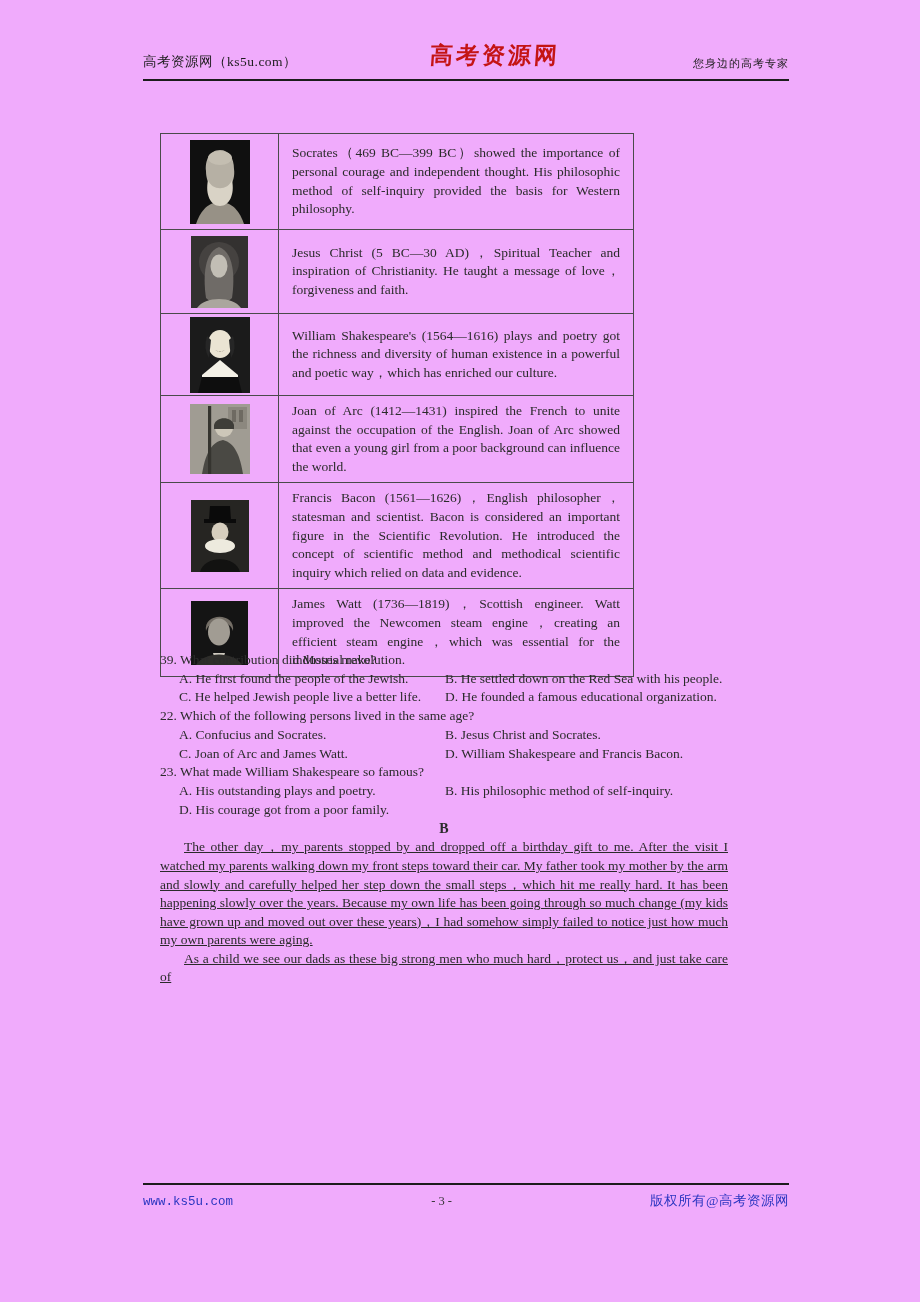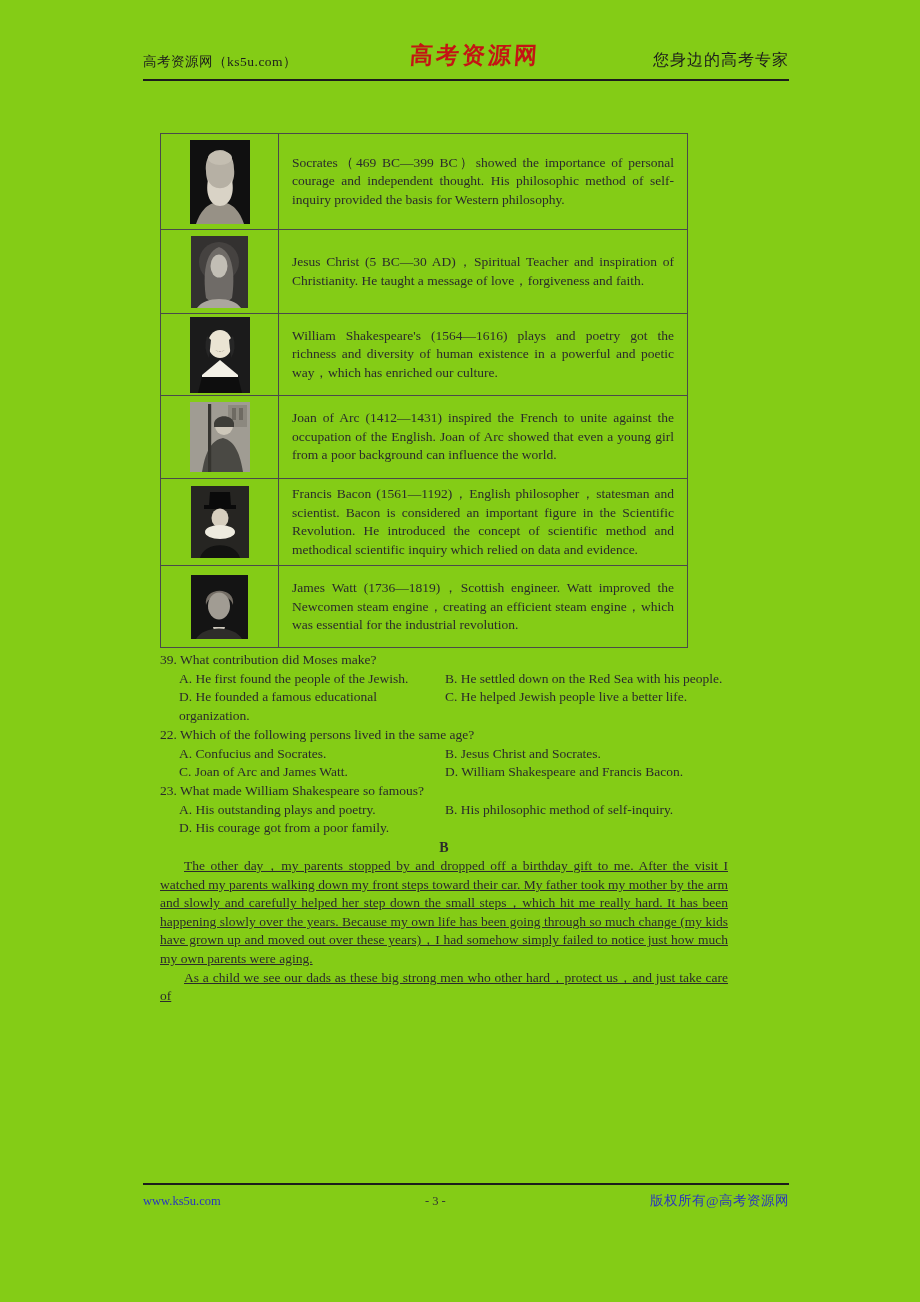--- a/index.html
+++ b/index.html
@@ -1,30 +1,30 @@
 <!DOCTYPE html>
 <html><head>
 <meta charset="utf-8">
 <style>
   * { margin:0; padding:0; box-sizing:border-box; }
   html,body { background:#ffffff; }
   body { font-family:"Liberation Serif","DejaVu Serif",serif; color:#2b2b2b; }
-  .page { position:relative; width:920px; height:1302px; background:#84cc16; overflow:hidden; }
+  .page { position:relative; width:920px; height:1302px; background:#f0abfc; overflow:hidden; }
 
   
   .hdr { position:absolute; left:143px; top:40px; width:646px;
          display:flex; align-items:flex-end; justify-content:space-between;
          border-bottom:2px solid #1c1c1c; padding-bottom:8px; }
   .hdr-site { font-size:13.5px; color:#1c1c1c; letter-spacing:.5px; }
   .hdr-logo { font-size:23px; font-weight:bold; color:#c41414; letter-spacing:3px;
               transform:skewX(-4deg); margin-bottom:0; }
-  .hdr-tag  { font-size:16px; color:#1c1c1c; letter-spacing:1px;font-family:Liberation Mono, monospace; }
+  .hdr-tag  { font-size:11px; color:#1c1c1c; letter-spacing:1px;font-family:Liberation Mono, monospace; }
 
   
-  table.figures { position:absolute; left:160px; top:133px; width:528px;
+  table.figures { position:absolute; left:160px; top:133px; width:474px;
                   border-collapse:collapse; table-layout:fixed; }
   table.figures td { border:1px solid #4a4a4a; vertical-align:middle; }
   td.cell-img { width:118px; text-align:center; }
   td.cell-txt { padding:6px 13px; font-size:13.5px; line-height:18.6px;
                 text-align:justify; color:#2b2b2b; }
   .portrait { display:inline-block; vertical-align:middle; }
   tr.r1 { height:96px; } tr.r2 { height:84px; } tr.r3 { height:82px;padding-left:48px; }
   tr.r4 { height:83px; } tr.r5 { height:86px; } tr.r6 { height:82px; }
 
   
@@ -32,21 +32,21 @@
             font-size:13.5px; line-height:18.7px; color:#2b2b2b; }
   .q-stem { white-space:nowrap; }
   .q-opts { display:grid; grid-template-columns:266px 1fr; padding-left:19px; }
   .section-label { text-align:center; font-weight:bold; font-size:14px; line-height:19px; }
   .passage p { text-indent:24px; text-align:justify; line-height:18.6px;text-decoration:underline; }
 
   
   .ftr { position:absolute; left:143px; top:1183px; width:646px;
          border-top:2px solid #1c1c1c; padding-top:7px;
          display:flex; align-items:baseline; }
-  .ftr-url { font-family:Liberation Serif, serif;
+  .ftr-url { font-family:Liberation Mono, monospace;
              font-size:12.5px; color:#2a35c0; }
   .ftr-page { flex:1; text-align:center; font-size:12.5px; color:#333; }
   .ftr-copy { font-size:13.5px; color:#2a35c0; letter-spacing:.5px; }
 </style>
 </head>
 <body>
 
 <div class="page">
 
   <div class="hdr">
@@ -114,21 +114,21 @@
         <td class="cell-img">
           <svg class="portrait" width="58" height="72" viewBox="0 0 58 72" role="img" aria-label="francis-bacon-portrait">
             <rect width="58" height="72" fill="#262522"></rect>
             <path d="M19 6 L39 6 L40 20 L18 20 Z" fill="#0a0a0a"></path>
             <rect x="13" y="19" width="32" height="4" fill="#0a0a0a"></rect>
             <ellipse cx="29" cy="32" rx="8.5" ry="9.5" fill="#d6cebe"></ellipse>
             <ellipse cx="29" cy="46" rx="15" ry="7" fill="#edeade"></ellipse>
             <path d="M9 72 C13 55 45 55 49 72 Z" fill="#121211"></path>
           </svg>
         </td>
-        <td class="cell-txt">Francis Bacon (1561—1192)，English philosopher，statesman and scientist. Bacon is considered an important figure in the Scientific Revolution. He introduced the concept of scientific method and methodical scientific inquiry which relied on data and evidence.</td>
+        <td class="cell-txt">Francis Bacon (1561—1626)，English philosopher，statesman and scientist. Bacon is considered an important figure in the Scientific Revolution. He introduced the concept of scientific method and methodical scientific inquiry which relied on data and evidence.</td>
       </tr>
       <tr class="r6">
         <td class="cell-img">
           <svg class="portrait" width="57" height="64" viewBox="0 0 57 64" role="img" aria-label="james-watt-portrait">
             <rect width="57" height="64" fill="#141414"></rect>
             <path d="M15 30 C12 11 45 11 42 30 C39 18 18 18 15 30 Z" fill="#746e66"></path>
             <ellipse cx="28" cy="31" rx="11" ry="13.5" fill="#a19c93"></ellipse>
             <path d="M22 52 L34 52 L31 62 L25 62 Z" fill="#cfcabf"></path>
             <path d="M5 64 C13 50 43 50 51 64 Z" fill="#2e2d2a"></path>
           </svg>
@@ -141,22 +141,22 @@
   <div class="qblock">
 
     <div class="q">
       <div class="q-stem">
         <span>39.</span>
         <span>What contribution did Moses make?</span>
       </div>
       <div class="q-opts">
         <span>A. He first found the people of the Jewish.</span>
         <span>B. He settled down on the Red Sea with his people.</span>
+        <span>C. He helped Jewish people live a better life.</span>
         <span>D. He founded a famous educational organization.</span>
-        <span>C. He helped Jewish people live a better life.</span>
       </div>
     </div>
 
     <div class="q">
       <div class="q-stem">
         <span>22.</span>
         <span>Which of the following persons lived in the same age?</span>
       </div>
       <div class="q-opts">
         <span>A. Confucius and Socrates.</span>
@@ -175,21 +175,21 @@
         <span>A. His outstanding plays and poetry.</span>
         <span>B. His philosophic method of self-inquiry.</span>
         <span>D. His courage got from a poor family.</span>
       </div>
     </div>
 
     <div class="section-label">B</div>
 
     <div class="passage">
       <p>The other day，my parents stopped by and dropped off a birthday gift to me. After the visit I watched my parents walking down my front steps toward their car. My father took my mother by the arm and slowly and carefully helped her step down the small steps，which hit me really hard. It has been happening slowly over the years. Because my own life has been going through so much change (my kids have grown up and moved out over these years)，I had somehow simply failed to notice just how much my own parents were aging.</p>
-      <p>As a child we see our dads as these big strong men who other hard，protect us，and just take care of</p>
+      <p>As a child we see our dads as these big strong men who much hard，protect us，and just take care of</p>
     </div>
   </div>
 
   <div class="ftr">
     <span class="ftr-url">www.ks5u.com</span>
     <span class="ftr-page">- 3 -</span>
     <span class="ftr-copy">版权所有@高考资源网</span>
   </div>
 
 </div>

